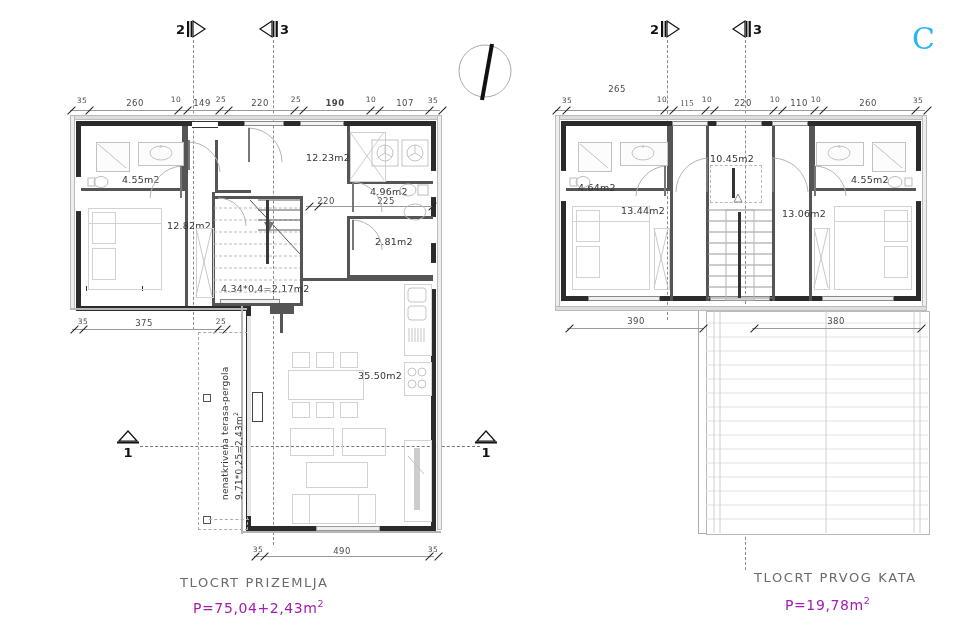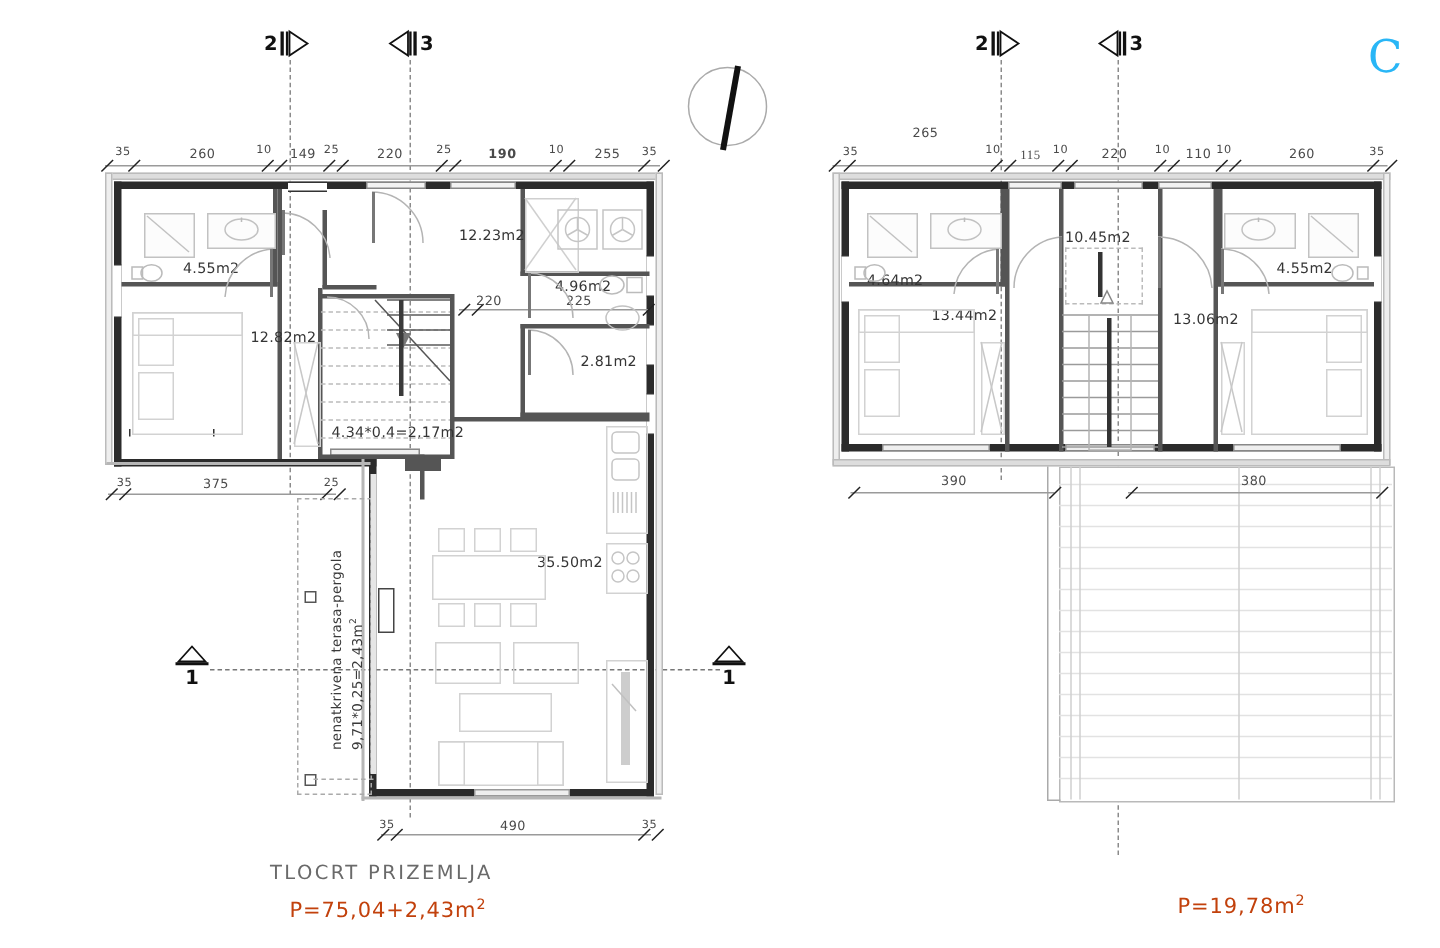--- a/index.html
+++ b/index.html
@@ -23,21 +23,21 @@
   .area{
     font-family:"DejaVu Sans", sans-serif;
     font-size:9.5px;color:#353535;white-space:nowrap;letter-spacing:.2px;
   }
   .caption{
     font-family:"DejaVu Sans", sans-serif;
     font-size:13px;color:#6a6a6a;letter-spacing:1.6px;white-space:nowrap;
   }
   .caption2{
     font-family:"DejaVu Sans", sans-serif;
-    font-size:14px;color:#c2410c;letter-spacing:.6px;white-space:nowrap;
+    font-size:14px;color:#a21caf;letter-spacing:.6px;white-space:nowrap;
   }
   .sec-num{
     font-family:"DejaVu Sans", sans-serif;
     font-size:13px;font-weight:bold;color:#111;
   }
   .logo-c{
     font-family:"DejaVu Serif", serif;
     font-size:30px;color:#29b6f6;line-height:1;
   }
   .vtext{
@@ -158,21 +158,21 @@
 
     <div class="abs dim small" style="left:73px;top:96px;width:18px;">35</div>
     <div class="abs dim" style="left:110px;top:98px;width:50px;">260</div>
     <div class="abs dim small" style="left:168px;top:95px;width:16px;">10</div>
     <div class="abs dim" style="left:188px;top:98px;width:28px;">149</div>
     <div class="abs dim small" style="left:213px;top:95px;width:16px;">25</div>
     <div class="abs dim" style="left:240px;top:98px;width:40px;">220</div>
     <div class="abs dim small" style="left:288px;top:95px;width:16px;">25</div>
     <div class="abs dim" style="left:315px;top:98px;width:40px;font-weight:bold;">190</div>
     <div class="abs dim small" style="left:363px;top:95px;width:16px;">10</div>
-    <div class="abs dim" style="left:388px;top:98px;width:34px;">255</div>
+    <div class="abs dim" style="left:388px;top:98px;width:34px;">107</div>
     <div class="abs dim small" style="left:424px;top:96px;width:18px;">35</div>
 
     <div class="abs" style="left:70px;top:115px;width:372px;height:5px;background:#ddd;border:1px solid #bbb;box-sizing:border-box;"></div>
     <div class="abs" style="left:70px;top:115px;width:5px;height:195px;background:#eee;border:1px solid #bbb;box-sizing:border-box;"></div>
     <div class="abs" style="left:437px;top:115px;width:5px;height:415px;background:#eee;border:1px solid #bbb;box-sizing:border-box;"></div>
 
     <div class="abs wall" style="left:76px;top:121px;width:360px;height:5px;"></div>
     <div class="abs wall" style="left:76px;top:121px;width:5px;height:190px;"></div>
     <div class="abs wall" style="left:431px;top:121px;width:5px;height:410px;"></div>
     <div class="abs wall" style="left:76px;top:306px;width:175px;height:5px;"></div>
@@ -211,21 +211,21 @@
     <div class="abs wall-lt" style="left:347px;top:275px;width:86px;height:3px;"></div>
     <div class="abs wall-lt" style="left:302px;top:278px;width:131px;height:3px;"></div>
     <div class="abs wall-lt" style="left:280px;top:303px;width:3px;height:30px;"></div>
     <div class="abs wall-lt" style="left:270px;top:306px;width:24px;height:8px;"></div>
 
     <div class="abs area" style="left:122px;top:174px;">4.55m2</div>
     <div class="abs area" style="left:167px;top:220px;">12.82m2</div>
     <div class="abs area" style="left:221px;top:283px;">4.34*0,4=2,17m2</div>
     <div class="abs area" style="left:306px;top:152px;">12.23m2</div>
     <div class="abs area" style="left:370px;top:186px;">4.96m2</div>
-    <div class="abs area" style="left:387px;top:236px;">2.81m2</div>
+    <div class="abs area" style="left:375px;top:236px;">2.81m2</div>
     <div class="abs area" style="left:358px;top:370px;">35.50m2</div>
 
     <div class="abs hline" style="left:306px;top:206px;width:126px;"></div>
     <div class="tick" style="left:304px;top:206px;"></div>
     <div class="tick" style="left:313px;top:206px;"></div>
     <div class="tick" style="left:427px;top:206px;"></div>
     <div class="abs dim" style="left:312px;top:196px;width:28px;">220</div>
     <div class="abs dim" style="left:372px;top:196px;width:28px;">225</div>
 
     <div class="furn" style="left:96px;top:142px;width:32px;height:28px;"></div>
@@ -582,18 +582,19 @@
     <div class="abs hline" style="left:47px;top:328px;width:136px;"></div>
     <div class="tick" style="left:44px;top:328px;"></div>
     <div class="tick" style="left:178px;top:328px;"></div>
     <div class="abs dim" style="left:96px;top:316px;width:40px;">390</div>
 
     <div class="abs hline" style="left:232px;top:328px;width:168px;"></div>
     <div class="tick" style="left:229px;top:328px;"></div>
     <div class="tick" style="left:396px;top:328px;"></div>
     <div class="abs dim" style="left:296px;top:316px;width:40px;">380</div>
 
+    <div class="abs caption" style="left:234px;top:570px;">TLOCRT PRVOG KATA</div>
     <div class="abs caption2" style="left:265px;top:595px;">
       <span>P=19,78m</span><sup>2</sup>
     </div>
   </div>
 
 </div>
 
 </body></html>

